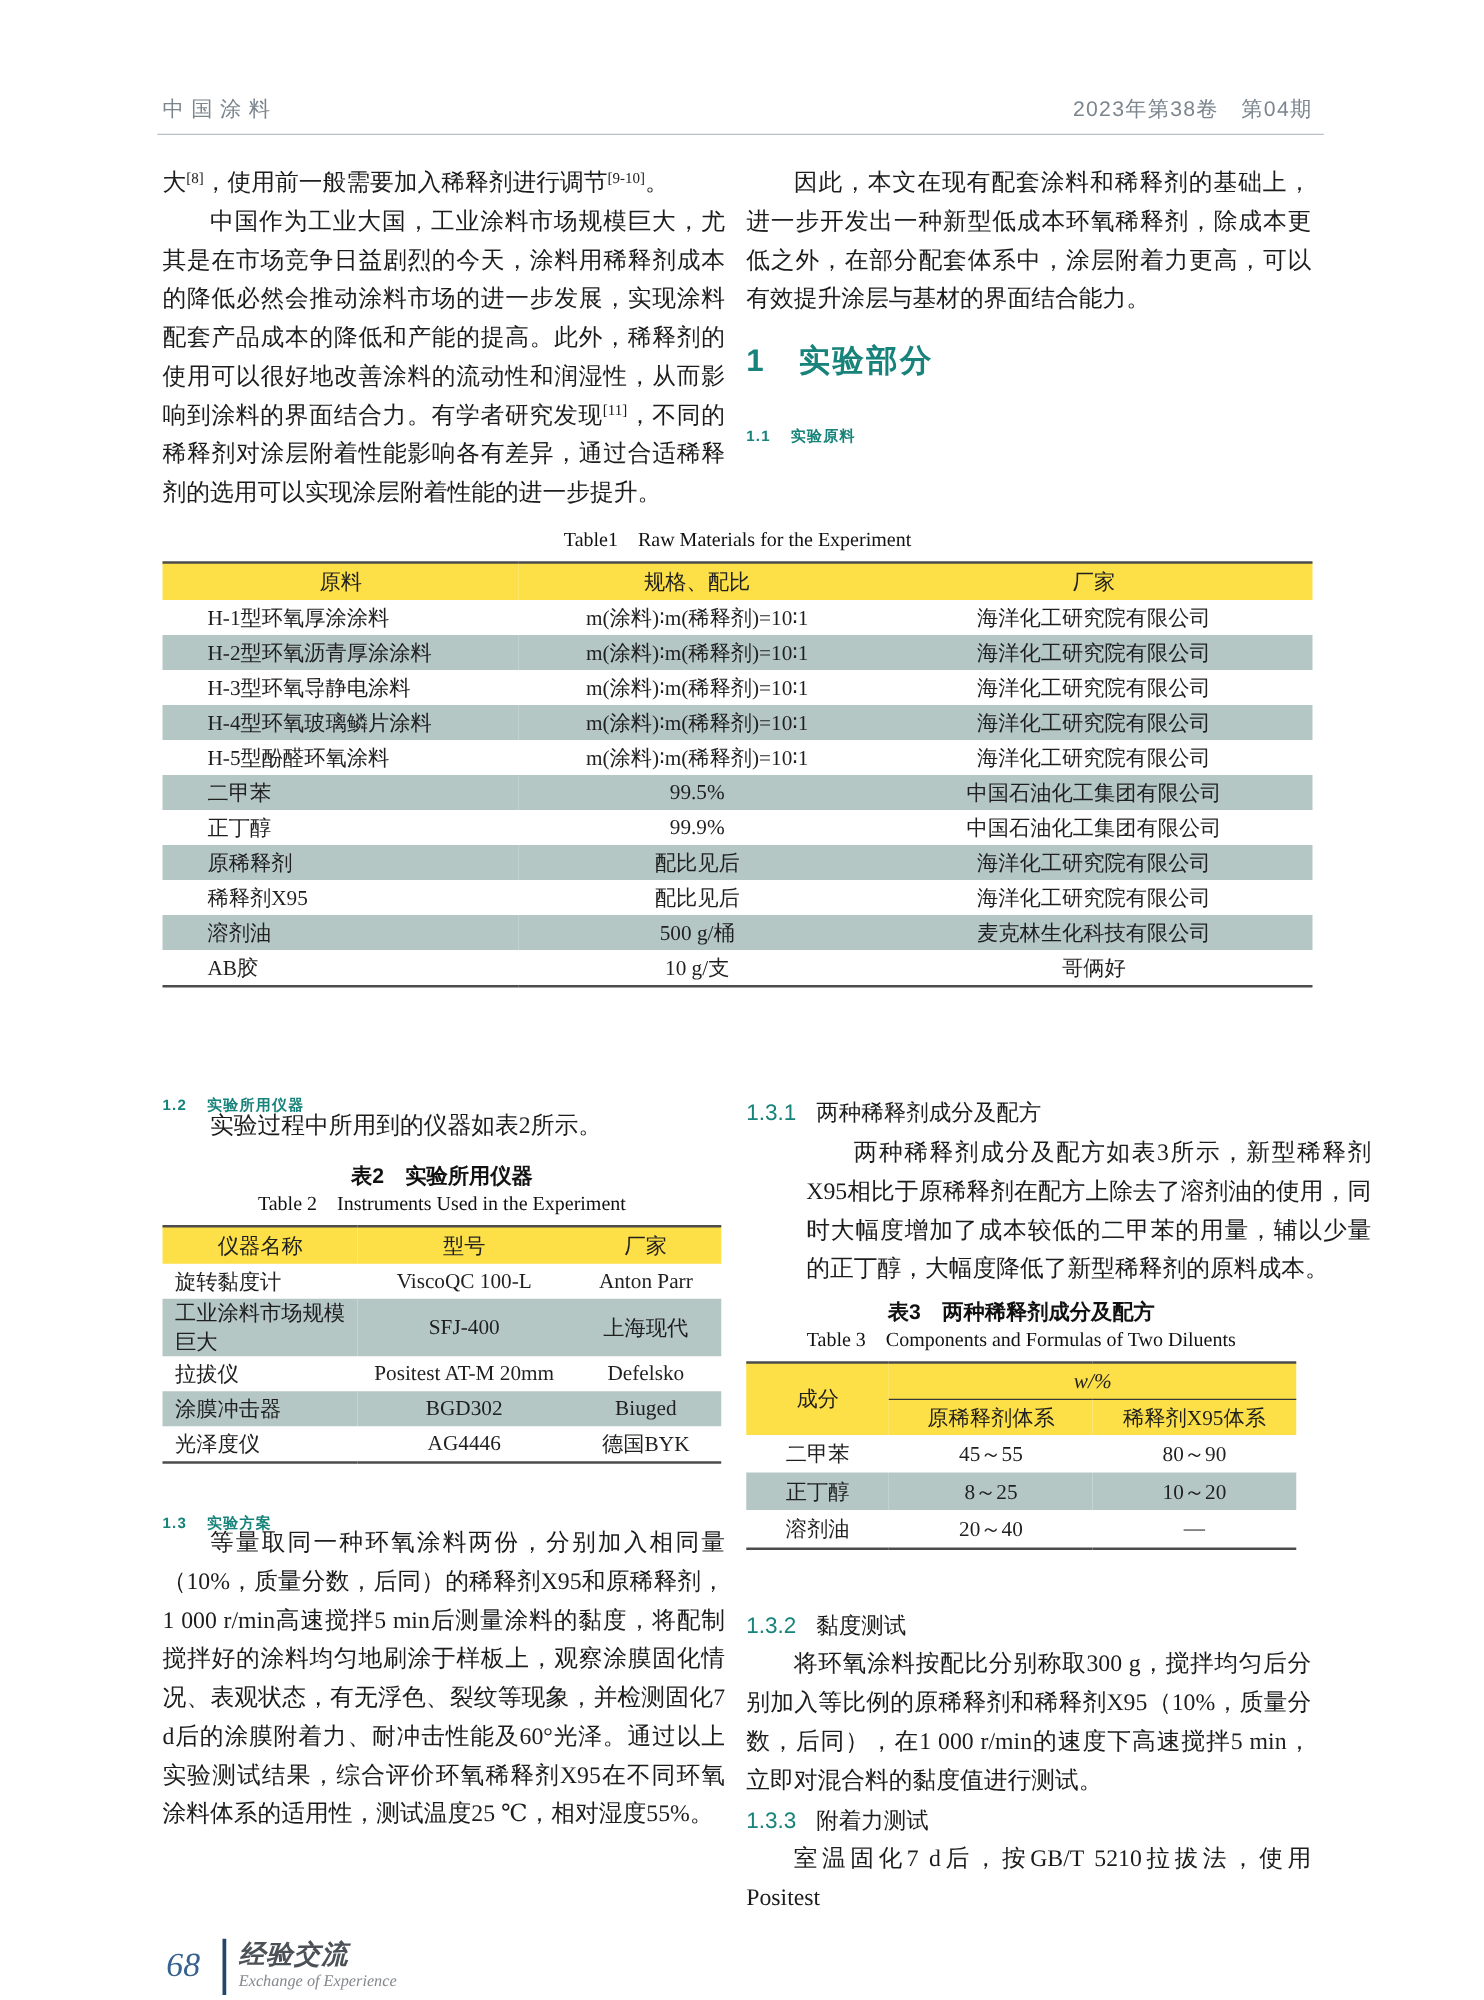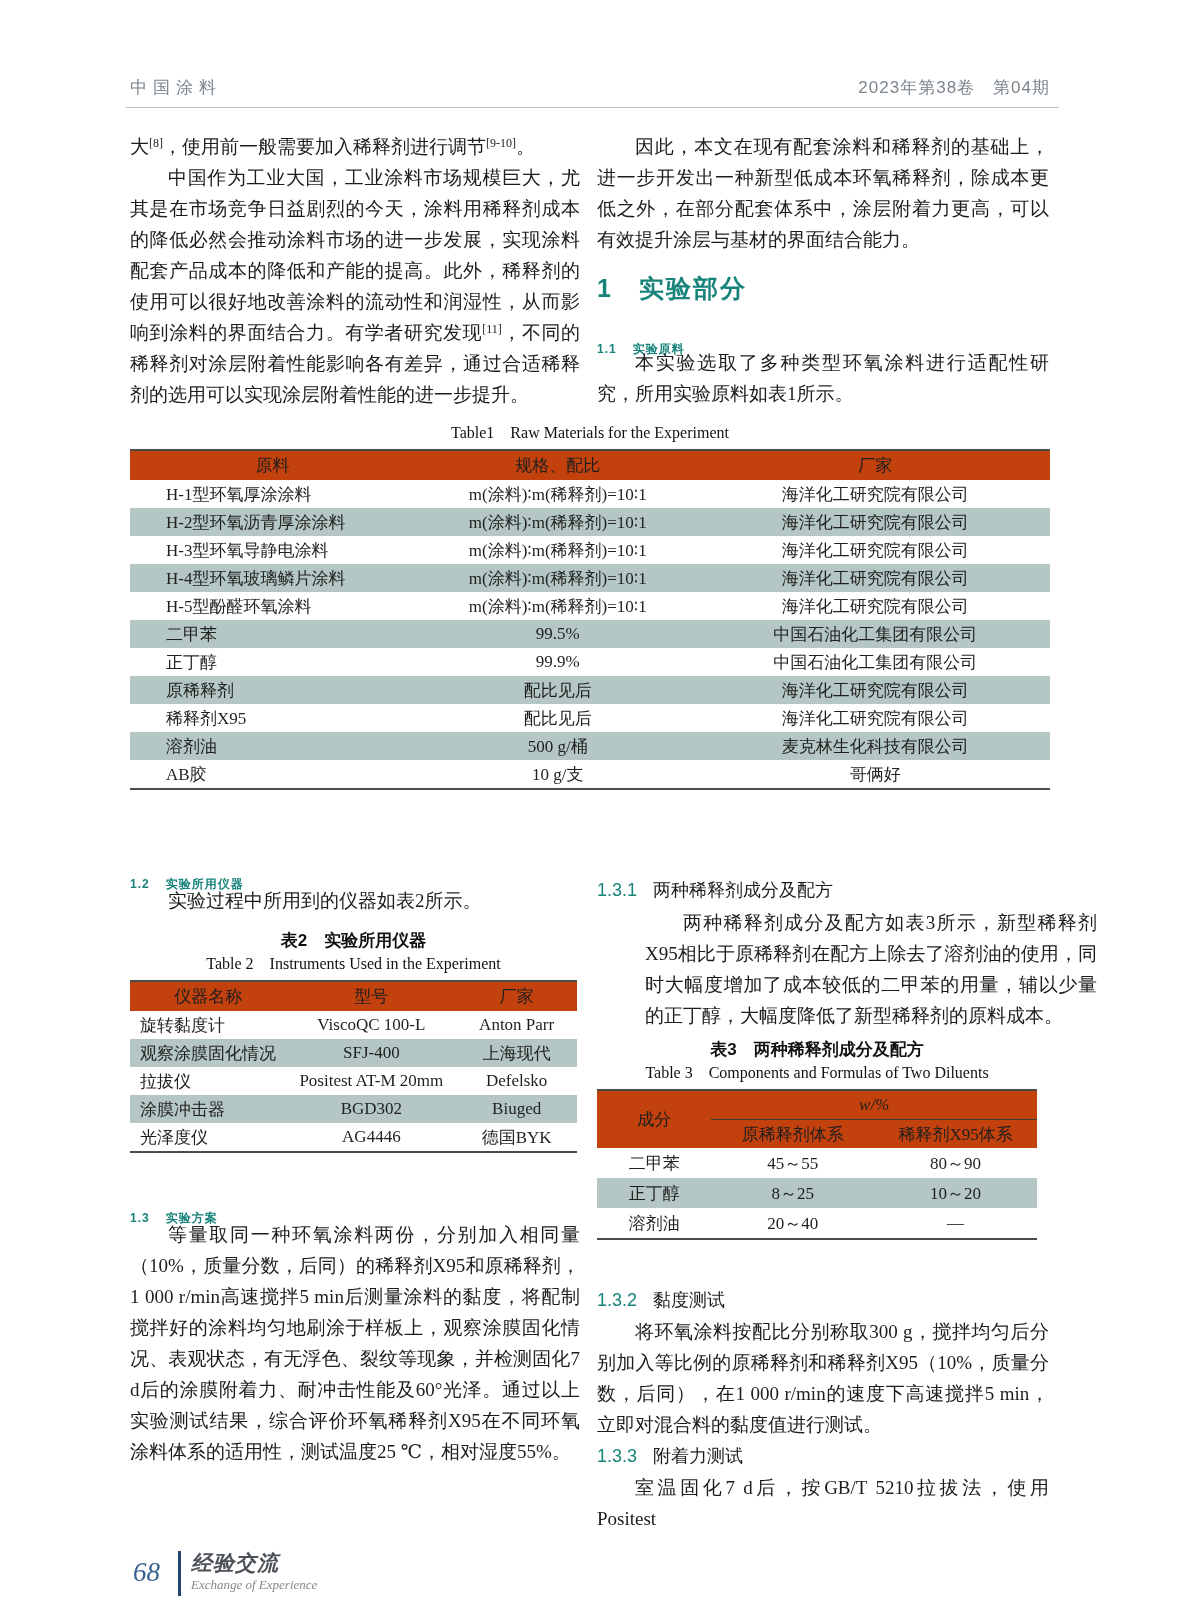--- a/index.html
+++ b/index.html
@@ -28,21 +28,21 @@
   .sec3 .t3title{color:#1c1c1c;}
   
   .tblwrap{position:absolute;}
   .tbl-title-cn{text-align:center;font-family:"Liberation Sans","DejaVu Sans",sans-serif;
                 font-weight:bold;font-size:17px;color:#111;line-height:23px;}
   .tbl-title-en{text-align:center;font-family:"Liberation Serif","DejaVu Serif",serif;
                 font-weight:normal;font-size:16px;color:#111;line-height:23px;}
   table.datatable{border-collapse:collapse;width:100%;margin-top:5px;
                   font-family:"Liberation Serif","DejaVu Serif",serif;font-size:17px;color:#1f1f1f;
                   border-top:2px solid #4c4c4c;border-bottom:2px solid #4c4c4c;}
-  table.datatable th{background:#c2410c;font-weight:normal;height:29px;text-align:center;padding:0;}
+  table.datatable th{background:#fde047;font-weight:normal;height:29px;text-align:center;padding:0;}
   table.datatable td{height:28px;text-align:center;padding:0;}
   table.datatable tbody tr:nth-child(even){background:#b4c7c4;}
   table.t1 tbody td:first-child{text-align:left;padding-left:36px;}
   table.t2 tbody td:first-child{text-align:left;padding-left:10px;}
   table.t3 th{height:28px;}
   table.t3 td{height:30px;}
   .wline{border-bottom:1px solid #3a3a3a;}
   
   .footer{position:absolute;left:133px;top:1549px;width:420px;height:52px;font-style:italic;}
   .pg-num{position:absolute;left:0;top:8px;font-family:"Liberation Serif","DejaVu Serif",serif;
@@ -70,23 +70,20 @@
   <div class="abs txt" style="left:597px;top:131px;width:452px;">
     <p>因此，本文在现有配套涂料和稀释剂的基础上，进一步开发出一种新型低成本环氧稀释剂，除成本更低之外，在部分配套体系中，涂层附着力更高，可以有效提升涂层与基材的界面结合能力。</p>
   </div>
 
   <div class="sec sec1" style="left:597px;top:272px;">
     <span class="num">1</span><span>实验部分</span>
   </div>
   <div class="sec sec2" style="left:597px;top:321px;">
     <span class="num">1.1</span><span>实验原料</span>
   </div>
-  <div class="abs txt" style="left:597px;top:347px;width:452px;">
-    <p>本实验选取了多种类型环氧涂料进行适配性研究，所用实验原料如表1所示。</p>
-  </div>
 
   <div class="tblwrap" style="left:130px;top:421px;width:920px;">
     <div class="tbl-title-en">Table1　Raw Materials for the Experiment</div>
     <table class="datatable t1">
       <colgroup>
           <col style="width:31%">
           <col style="width:31%">
           <col style="width:38%">
         </colgroup>
       <thead>
@@ -179,21 +176,21 @@
           <th>厂家</th>
         </tr>
       </thead>
       <tbody>
         <tr>
             <td>旋转黏度计</td>
             <td>ViscoQC 100-L</td>
             <td>Anton Parr</td>
           </tr>
         <tr>
-            <td>观察涂膜固化情况</td>
+            <td>工业涂料市场规模巨大</td>
             <td>SFJ-400</td>
             <td>上海现代</td>
           </tr>
         <tr>
             <td>拉拔仪</td>
             <td>Positest AT-M 20mm</td>
             <td>Defelsko</td>
           </tr>
         <tr>
             <td>涂膜冲击器</td>

